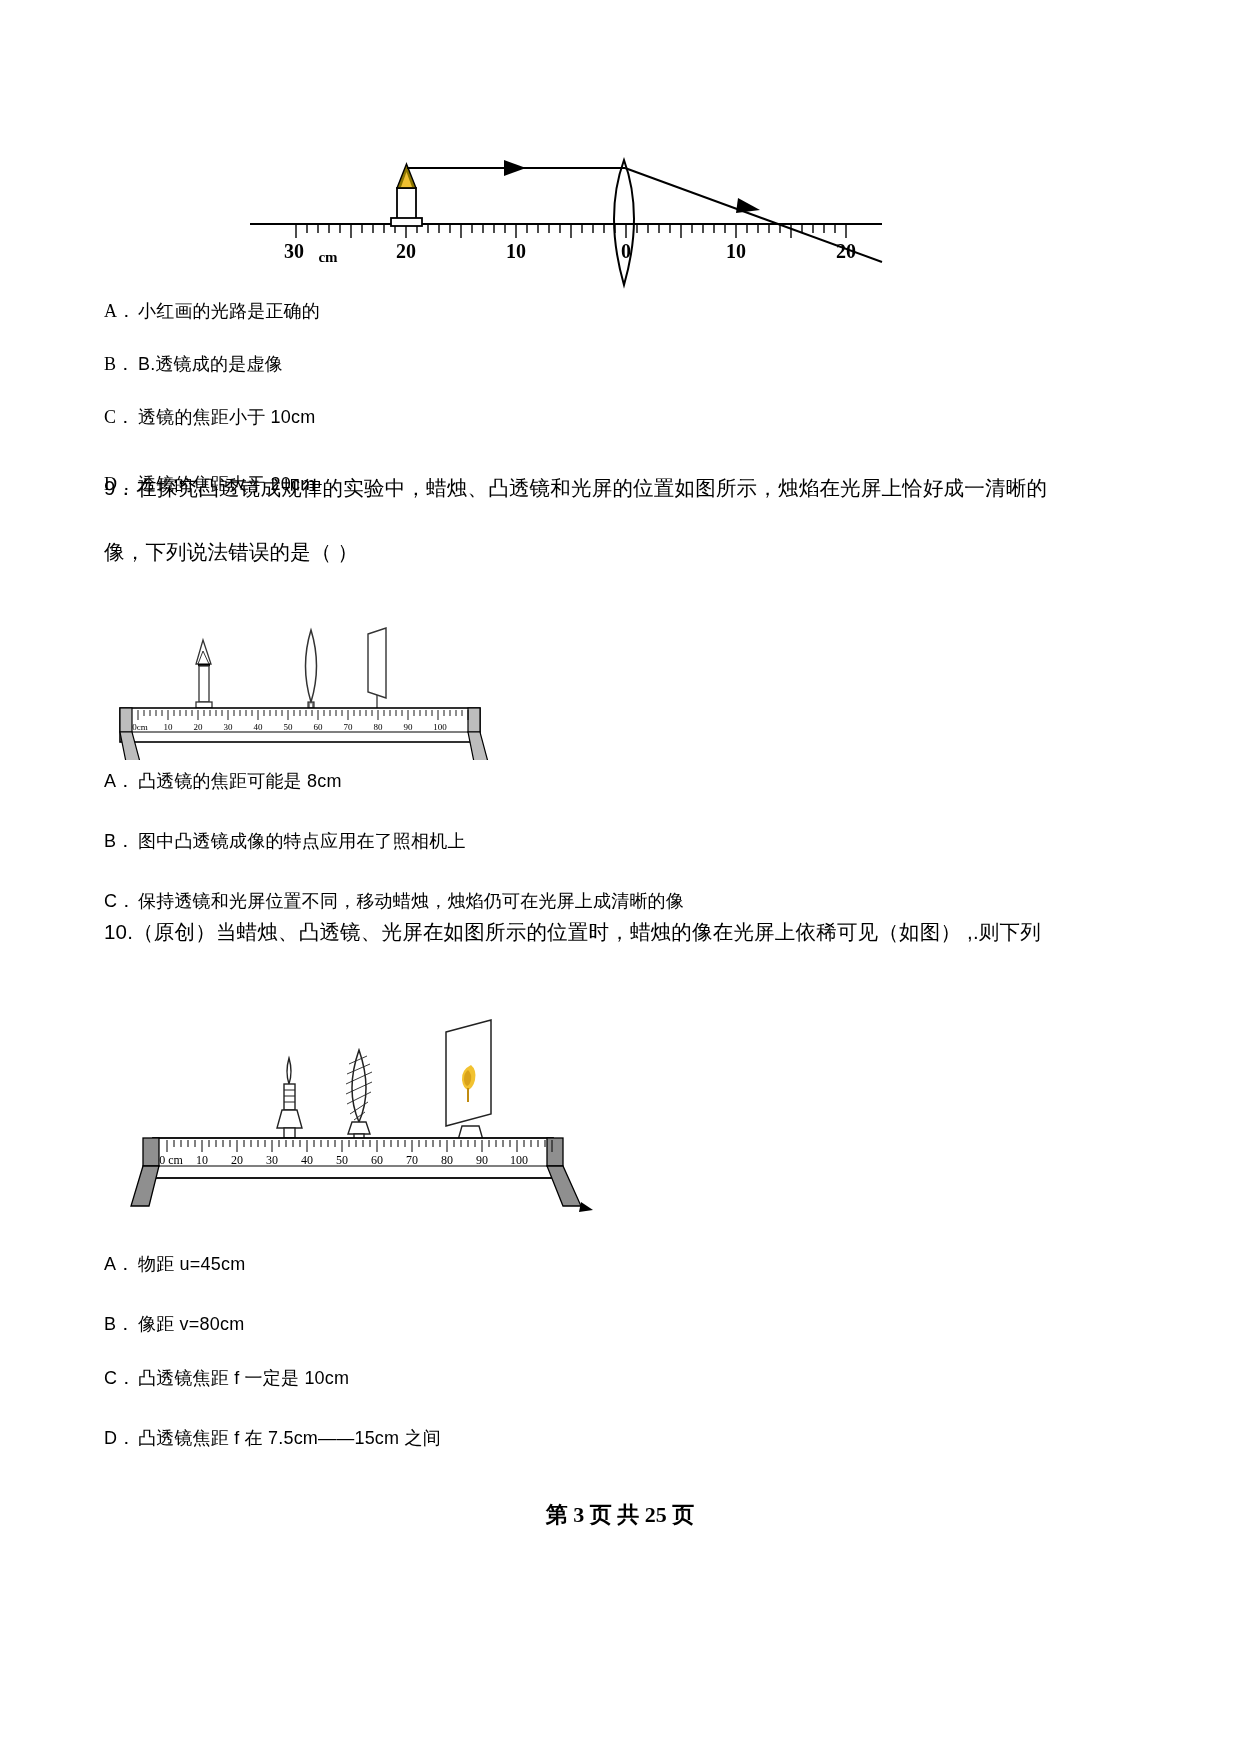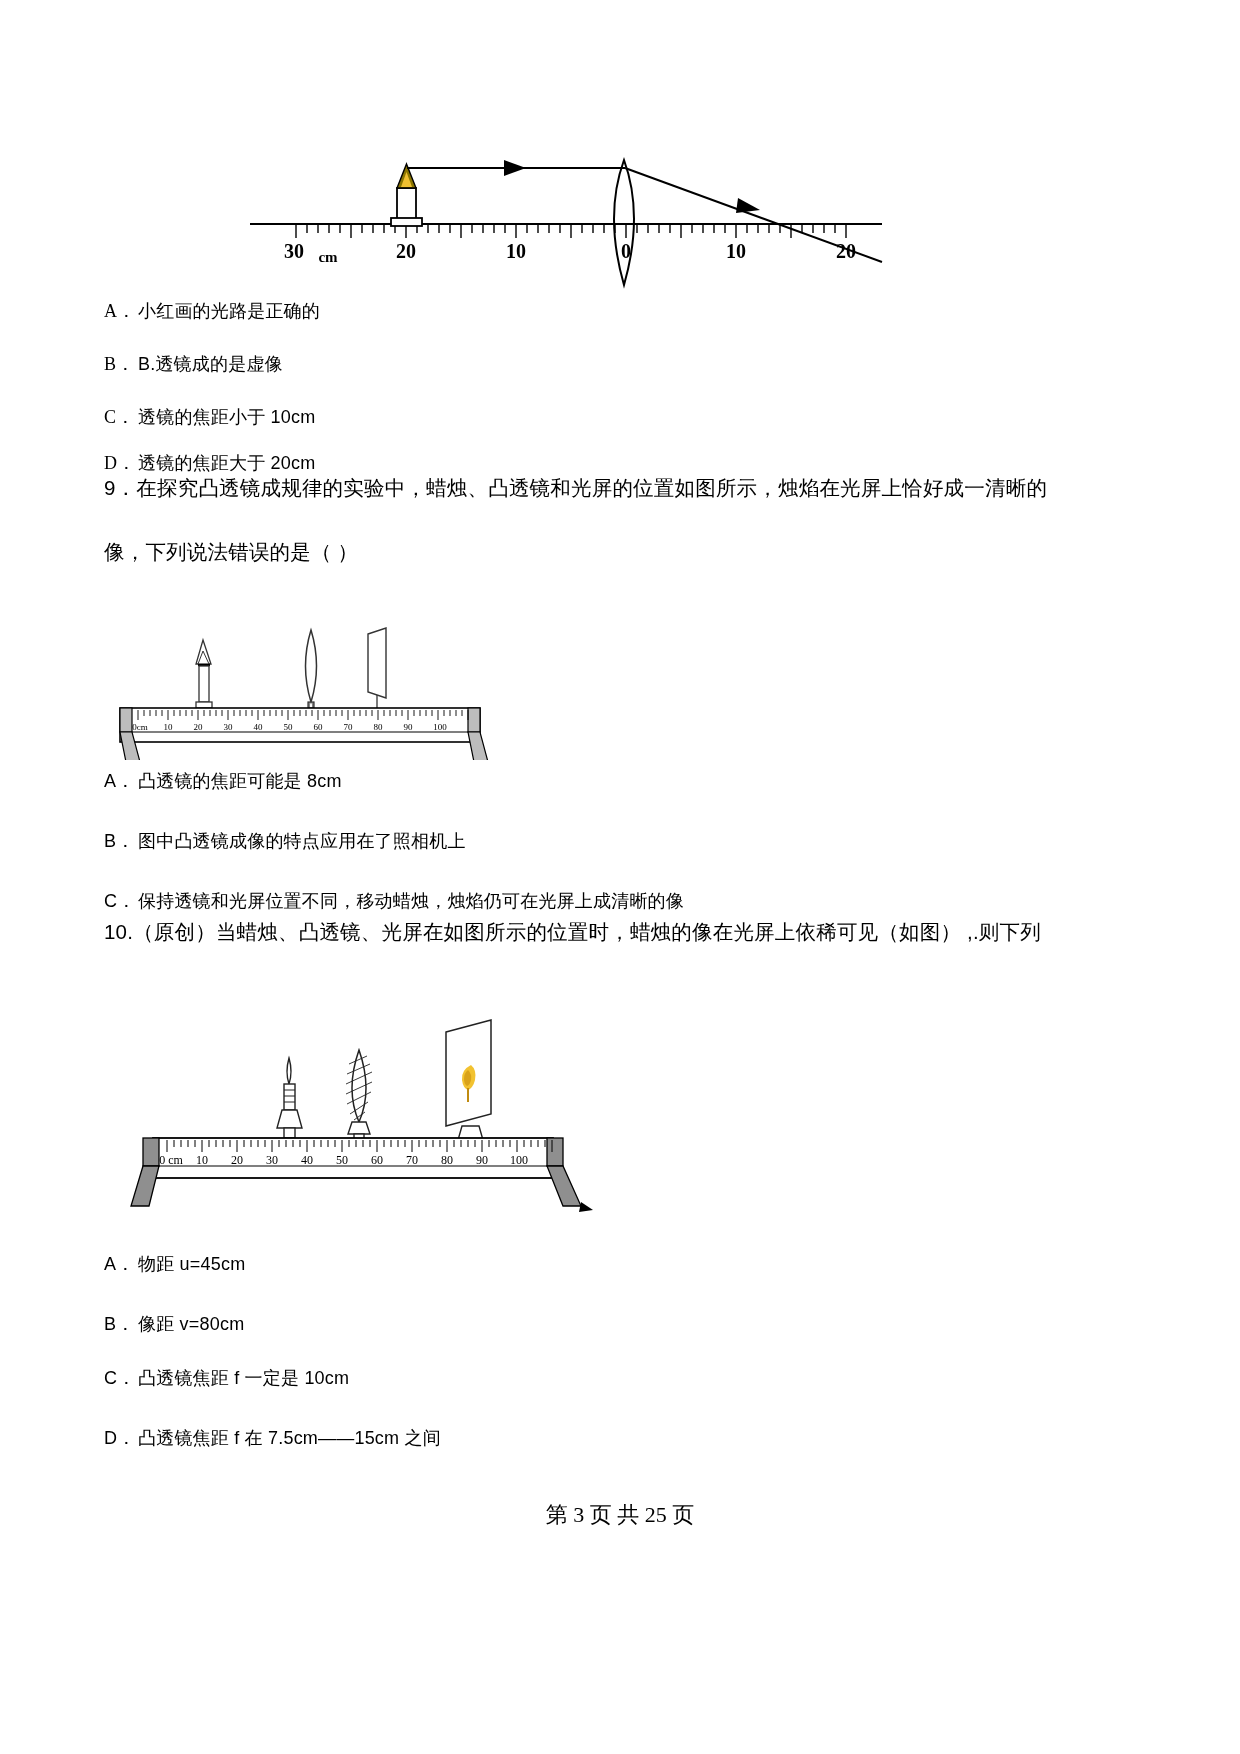--- a/index.html
+++ b/index.html
@@ -78,21 +78,21 @@
   
   .footer {
     position: absolute;
     left: 0;
     top: 1500px;
     width: 1240px;
     text-align: center;
     font-size: 22px;
     font-family: "Liberation Serif", "DejaVu Serif", serif;
   }
-  .footer b { font-weight: normal; }
+  .footer b { font-weight: bold; }
 </style>
 </head>
 <body>
 
 <div class="page">
   <div class="content">
 
     <div class="fig1">
       <svg width="640" height="150" viewBox="0 0 640 150">
 
@@ -180,21 +180,21 @@
       </svg>
     </div>
 
     <div style="position:absolute; left:8px; top:242px;">
       <div class="opt" style="margin-bottom:35px;">
         <span class="lbl">A．</span><span class="sans">小红画的光路是正确的</span>
       </div>
       <div class="opt" style="margin-bottom:35px;">
         <span class="lbl">B．</span><span class="sans">B.透镜成的是虚像</span>
       </div>
-      <div class="opt" style="margin-bottom:28px;">
+      <div class="opt" style="margin-bottom:49px;">
         <span class="lbl">C．</span><span class="sans">透镜的焦距小于 10cm</span>
       </div>
       <div class="opt">
         <span class="lbl">D．</span><span class="sans">透镜的焦距大于 20cm</span>
       </div>
     </div>
 
     <div style="position:absolute; left:8px; top:418px;">
       <div class="qline sans" style="margin-bottom:43px;">9．在探究凸透镜成规律的实验中，蜡烛、凸透镜和光屏的位置如图所示，烛焰在光屏上恰好成一清晰的</div>
       <div class="qline sans">像，下列说法错误的是（        ）</div>

